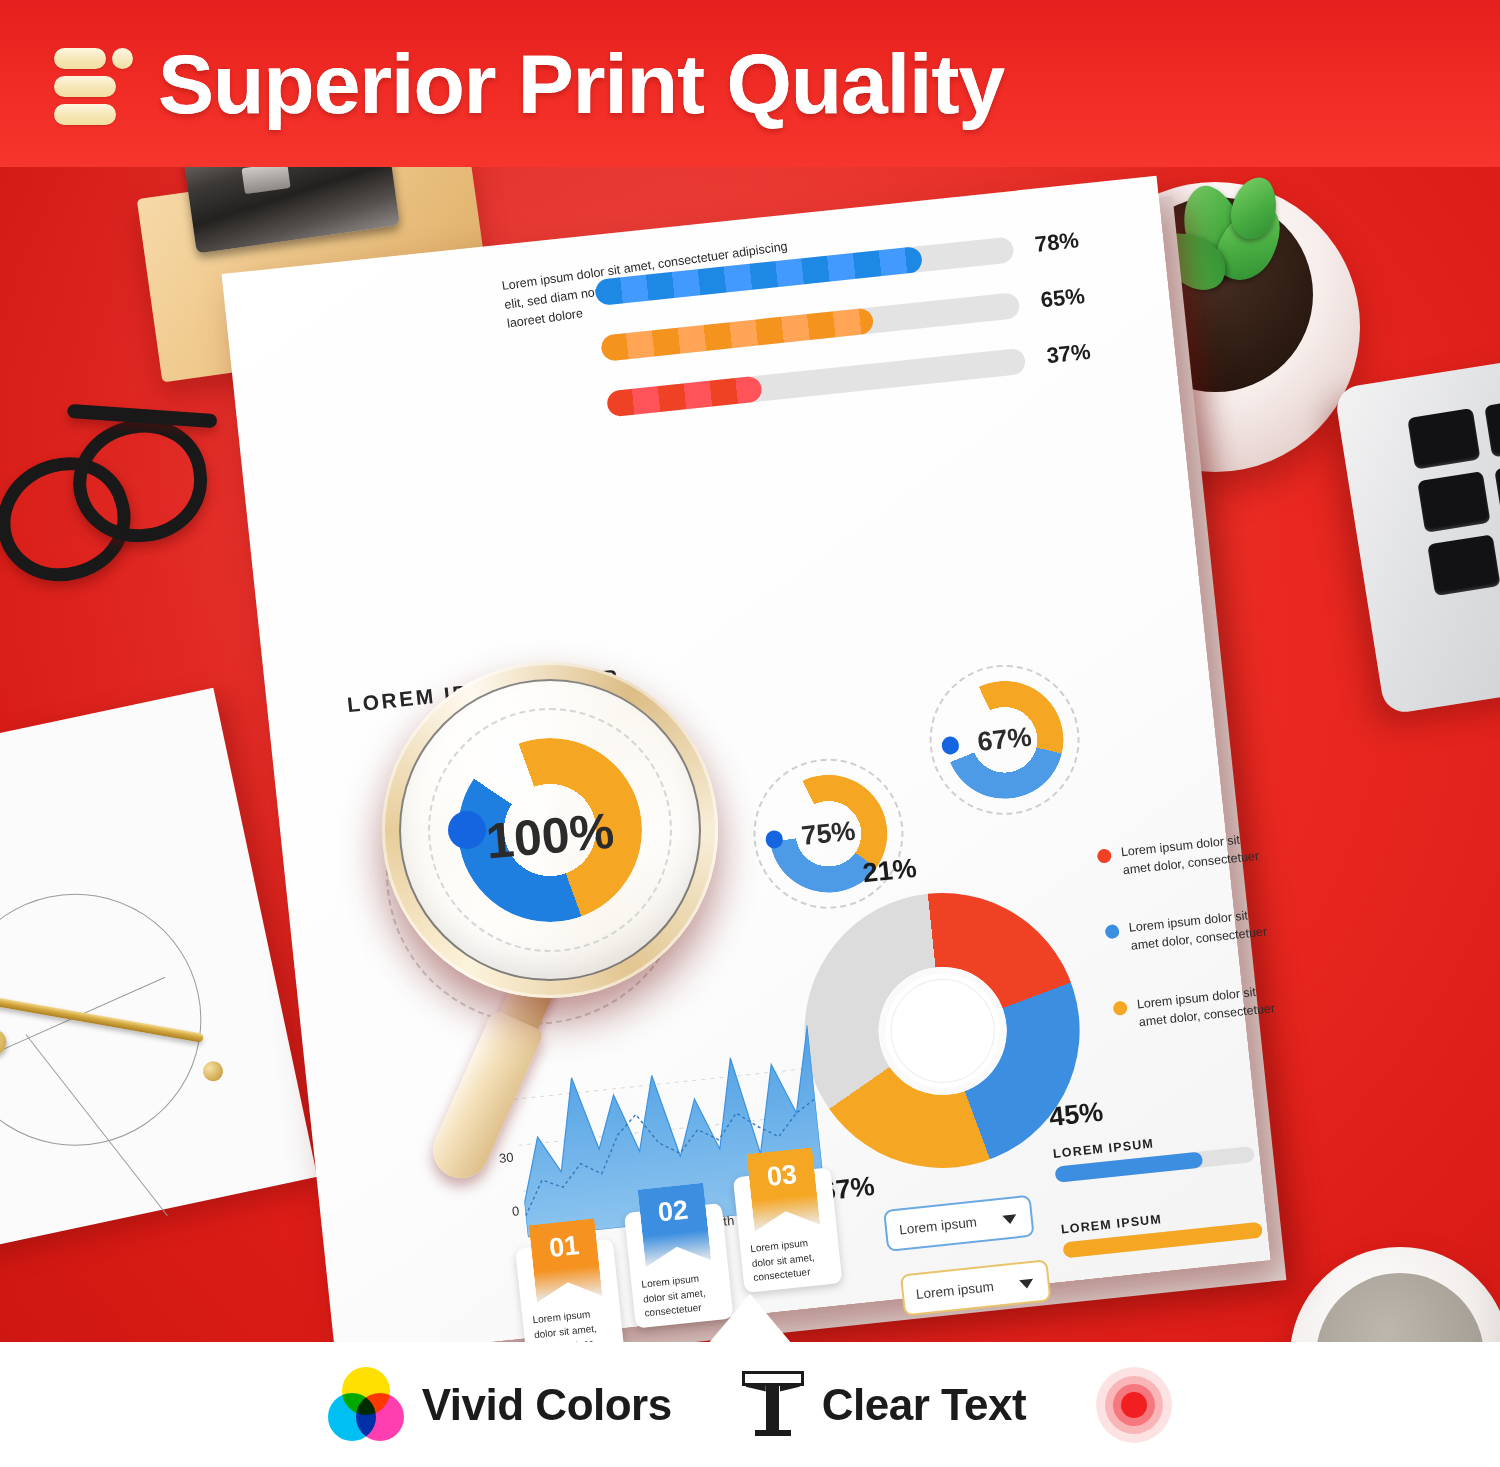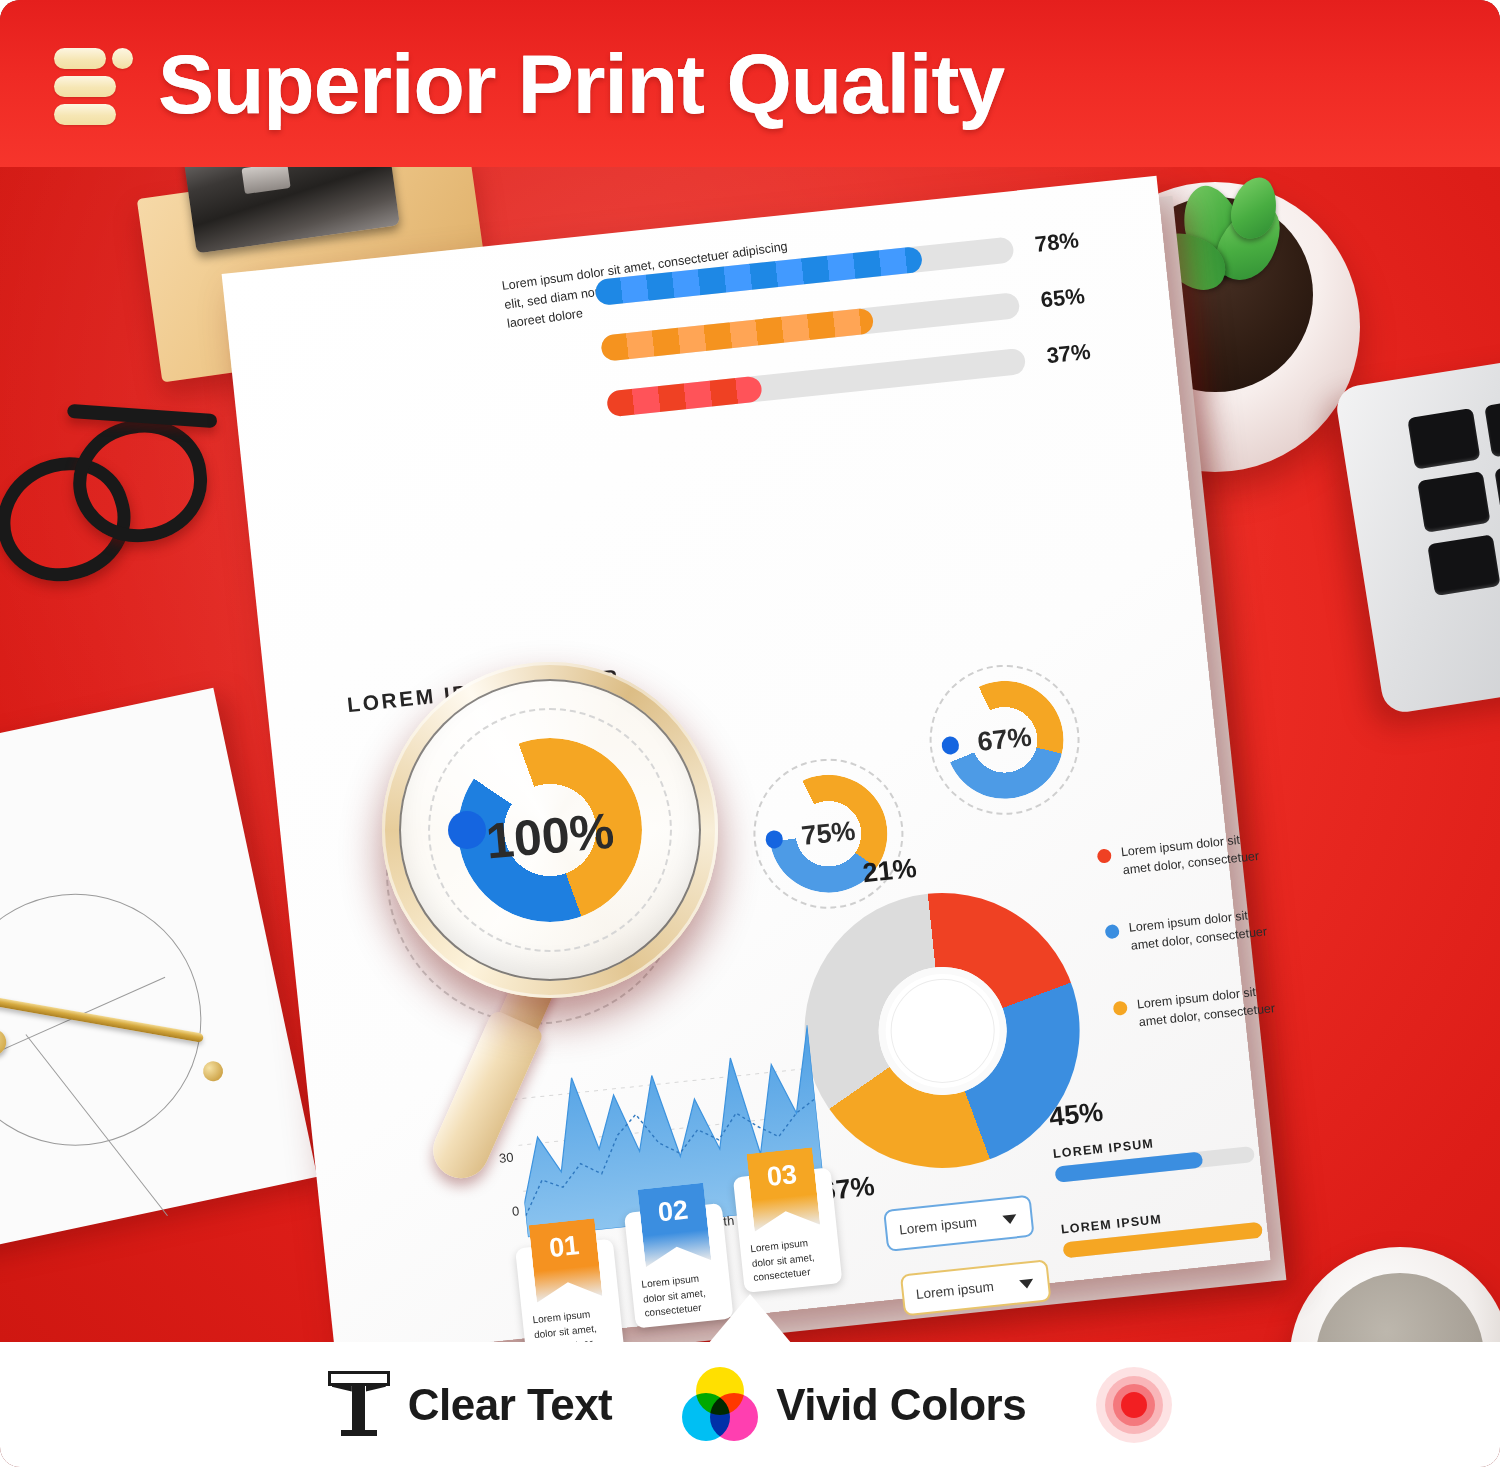--- a/index.html
+++ b/index.html
@@ -1,17 +1,17 @@
 <!DOCTYPE html>
 <html><head>
 <meta charset="utf-8">
 <style>
   html,body{margin:0;padding:0;background:#fff;}
   body{font-family:"Liberation Sans",sans-serif;}
-  #stage{position:relative;width:1500px;height:1467px;overflow:hidden;background:#7f1d1d;border-radius:20px;}
+  #stage{position:relative;width:1500px;height:1467px;overflow:hidden;background:#7f1d1d;}
 
   
   #header{position:absolute;left:0;top:0;width:1500px;height:167px;
     background:linear-gradient(180deg,#e51f1d 0%,#ef2a24 45%,#f6352c 100%);
     display:flex;align-items:center;}
   #header .hdr-inner{display:flex;align-items:center;gap:26px;padding-left:54px;}
   #menu-icon{width:78px;height:84px;position:relative;flex:0 0 auto;}
   #menu-icon .bar{position:absolute;left:0;border-radius:11px;
     background:linear-gradient(180deg,#fdf6e2 0%,#f6e6b4 55%,#f2dfa3 100%);
     box-shadow:0 1px 2px rgba(120,20,10,.25);}
@@ -449,40 +449,40 @@
       </div>
     </div>
 
   </div>
 
   <div id="notch"></div>
 
   <div id="features">
 
     <div class="feature">
+      <div class="icon-vivid">
+        <div class="c cy"></div>
+          <div class="c cc"></div>
+          <div class="c cm"></div>
+      </div>
+      <div class="feature-label">Vivid Colors</div>
+    </div>
+
+    <div class="feature">
       <div class="icon-clear-text">
         <div class="topbar"></div>
           <div class="serif-l"></div>
           <div class="serif-r"></div>
         <div class="stem"></div>
           <div class="foot"></div>
       </div>
       <div class="feature-label">Clear Text</div>
     </div>
 
     <div class="feature">
-      <div class="icon-vivid">
-        <div class="c cy"></div>
-          <div class="c cc"></div>
-          <div class="c cm"></div>
-      </div>
-      <div class="feature-label">Vivid Colors</div>
-    </div>
-
-    <div class="feature">
       <div class="icon-layers">
         <div class="r r1"></div>
           <div class="r r2"></div>
           <div class="r r3"></div>
           <div class="r r4"></div>
       </div>
     </div>
 
   </div>
 

